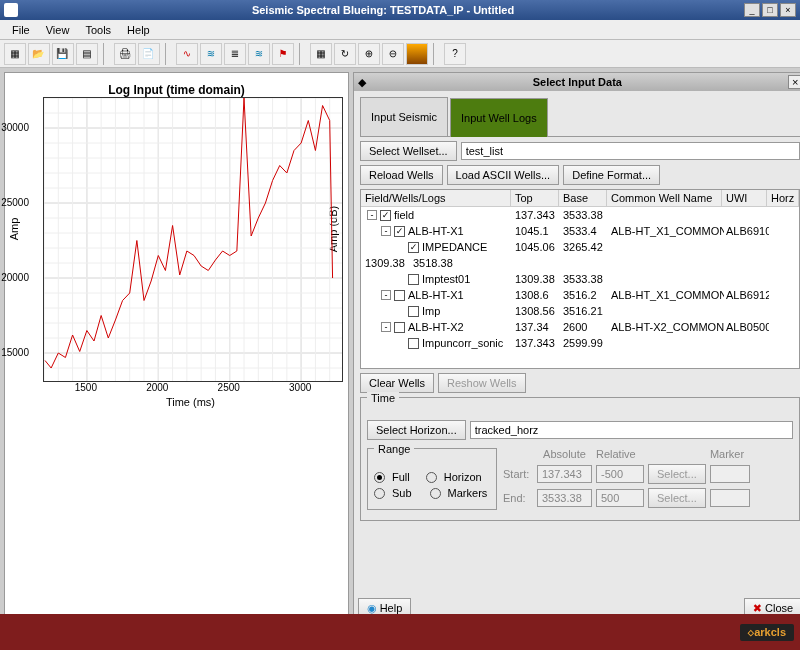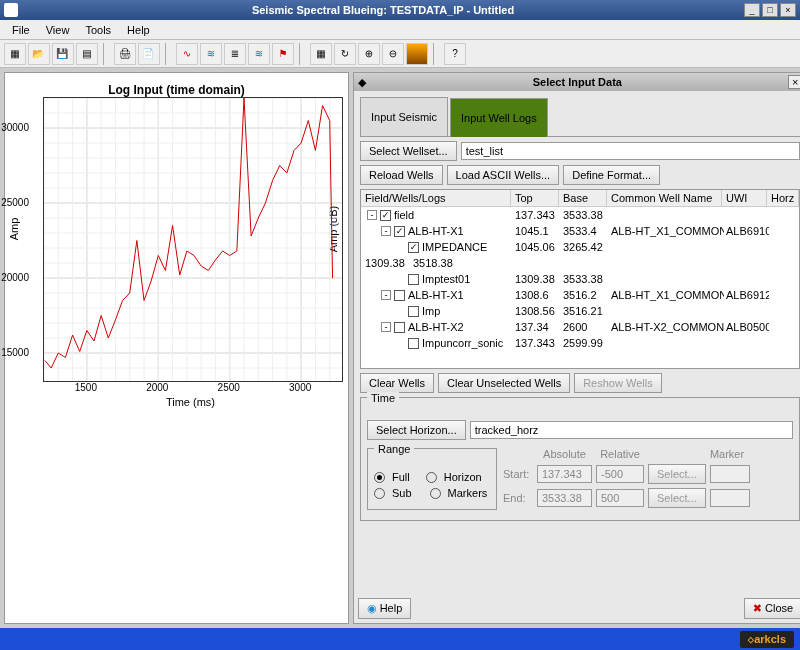--- a/index.html
+++ b/index.html
@@ -45,21 +45,21 @@
 .trow { display: flex; padding: 1px 2px; }
 .tcell { padding: 1px 2px; white-space: nowrap; overflow: hidden; }
 .treecell { display: flex; align-items: center; }
 .exp { width: 10px; height: 10px; border: 1px solid #888; text-align: center; line-height: 8px; margin-right: 3px; cursor: pointer; font-size: 9px; }
 .chk { width: 11px; height: 11px; border: 1px solid #555; margin-right: 3px; display: inline-flex; align-items: center; justify-content: center; font-size: 9px; cursor: pointer; }
 .fieldset { border: 1px solid #999; padding: 6px; margin: 4px 0; }
 .fieldset .legend { position: relative; top: -12px; background: #e8e8e8; padding: 0 4px; display: inline-block; margin-bottom: -8px; }
 .radio { width: 11px; height: 11px; border: 1px solid #555; border-radius: 50%; margin-right: 3px; display: inline-flex; align-items: center; justify-content: center; cursor: pointer; }
 .radio.on::after { content: ''; width: 5px; height: 5px; background: #000; border-radius: 50%; }
 .footer { display: flex; justify-content: space-between; padding: 4px; }
-.statusbar { position: absolute; bottom: 0; left: 0; right: 0; height: 22px; background: #1d4ed8; display: flex; justify-content: flex-end; align-items: center; padding: 0 6px; }
+.statusbar { position: absolute; bottom: 0; left: 0; right: 0; height: 36px; background: #7f1d1d; display: flex; justify-content: flex-end; align-items: center; padding: 0 6px; }
 .logo { background: #222; color: #e8a030; padding: 2px 8px; font-weight: bold; border-radius: 2px; font-family: monospace; }
 </style>
 </head>
 <body>
 
 <div class="titlebar">
   <div class="icon"></div>
   <div class="title">Seismic Spectral Blueing: TESTDATA_IP - Untitled</div>
   <div class="winbtn">_</div>
   <div class="winbtn">□</div>
@@ -293,21 +293,20 @@
               </div>
               <div class="tcell" style="width: 48px;">137.343</div>
               <div class="tcell" style="width: 48px;">2599.99</div>
               <div class="tcell" style="width: 115px;"></div>
               <div class="tcell" style="width: 45px;"></div>
             </div>
           </div>
       </div>
       <div class="row">
         <div class="btn">Clear Wells</div>
-        <div class="btn">Clear Unselected Wells</div>
         <div class="btn disabled">Reshow Wells</div>
       </div>
       <div class="fieldset">
         <div class="legend">Time</div>
         <div class="row">
           <div class="btn">Select Horizon...</div>
           <input class="input" value="tracked_horz" style="">
         </div>
         <div style="display:flex;gap:6px;align-items:flex-start">
           <div class="fieldset" style="width:130px">
@@ -324,21 +323,21 @@
                 <span>Sub</span>
               <span style="width:10px"></span>
               <span class="radio"></span>
                 <span>Markers</span>
             </div>
           </div>
           <div style="flex:1">
             <div class="row" style="color:#888">
               <span style="width:30px"></span>
               <span style="width:55px;text-align:center">Absolute</span>
-              <span style="width:48px;text-align:center">Relative</span>
+              <span style="width:48px;text-align:left">Relative</span>
               <span style="width:50px"></span>
               <span style="width:50px;text-align:center">Marker</span>
             </div>
             <div class="row">
               <span style="width:30px;color:#888">Start:</span>
               <input class="input disabled" style="width: 55px; flex: 0 0 auto;" disabled="" value="137.343">
               <input class="input disabled" style="width: 48px; flex: 0 0 auto;" disabled="" value="-500">
               <div class="btn disabled">Select...</div>
               <input class="input disabled" style="width: 40px; flex: 0 0 auto;" disabled="">
             </div>

